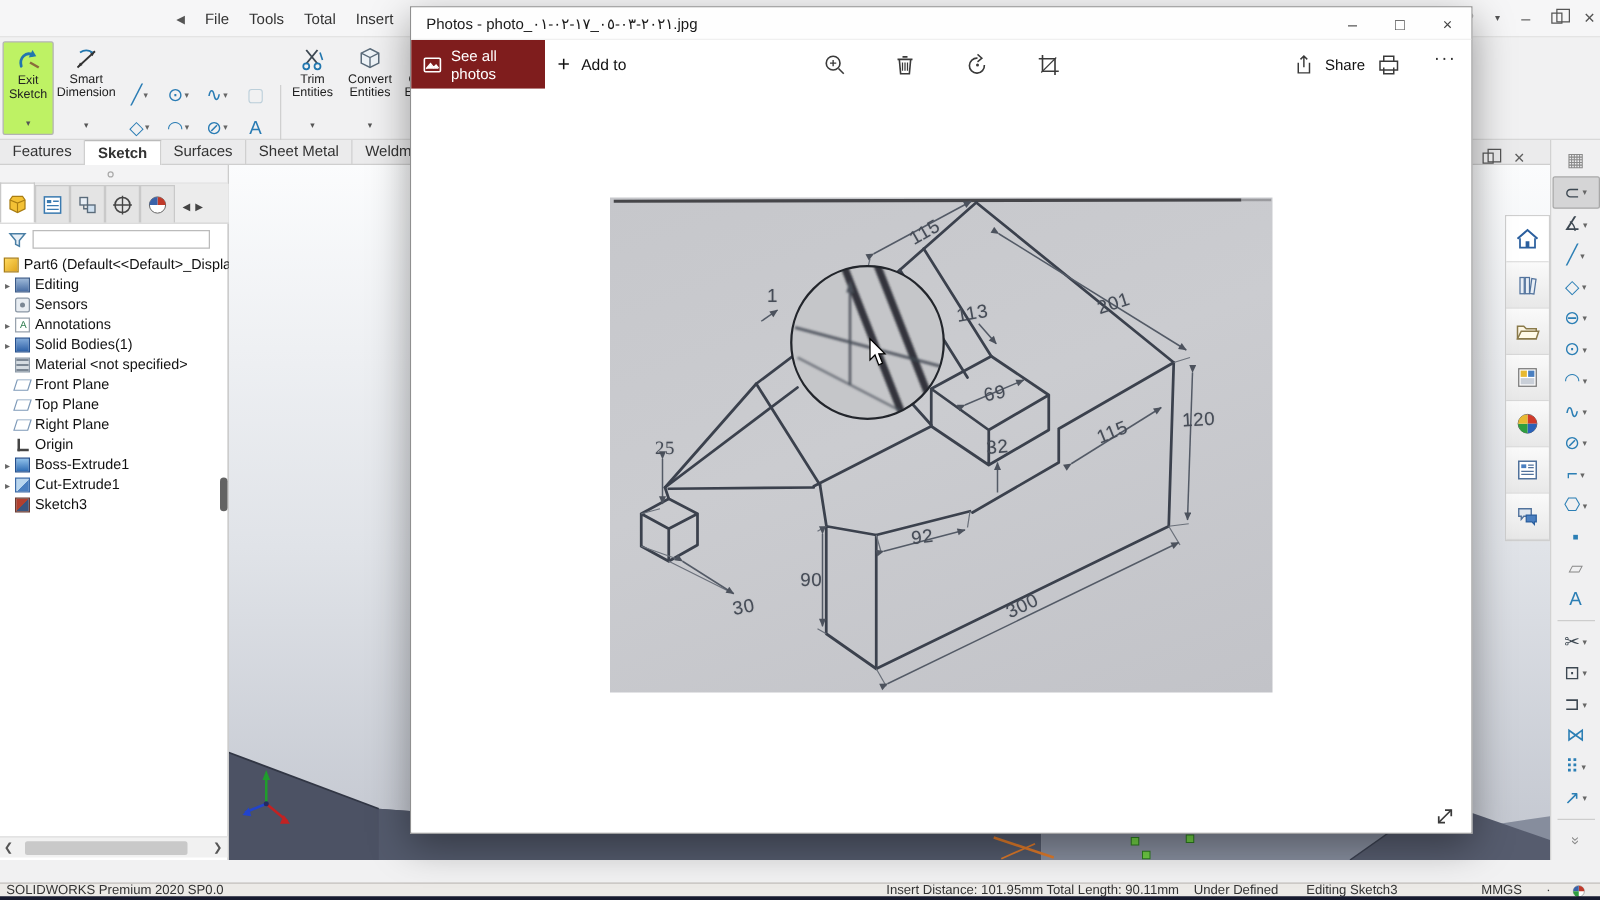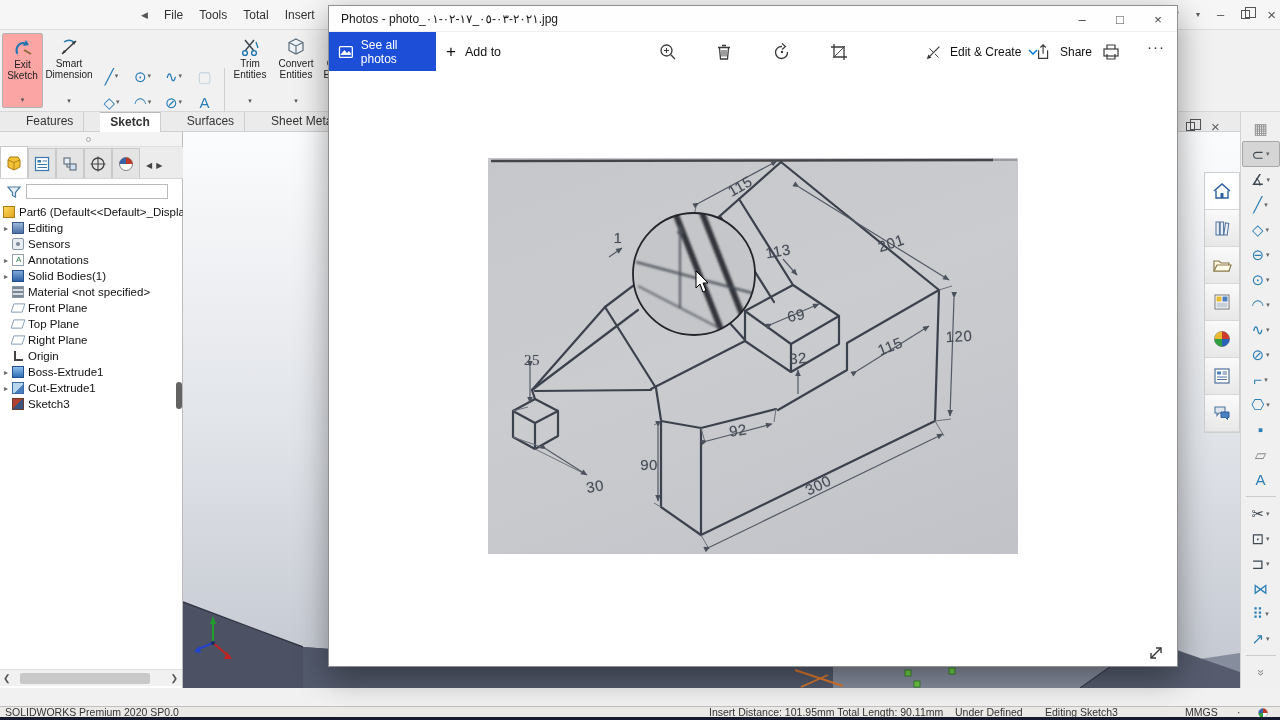--- a/index.html
+++ b/index.html
@@ -16,32 +16,32 @@
   #sw-menu .back { font-size:9px; color:#555; }
   #sw-menu .mi { cursor:default; }
   #sw-winctl { position:absolute; right:4px; top:0; height:29px; display:flex; align-items:center; gap:17px; color:#555; font-size:13px; }
   .restore-sq { position:relative; width:9px; height:9px; border:1px solid #555; background:#f6f6f7; }
   .restore-sq::before { content:''; position:absolute; top:-4px; left:3px; width:9px; height:9px; border:1px solid #555; }
 
   
   #sw-cmdbar { position:absolute; left:0; top:30px; width:1280px; height:82px; background:#f1f1f2; border-bottom:1px solid #d8d8d8; }
   .bigbtn { position:absolute; top:3px; height:75px; border-radius:2px; display:flex; flex-direction:column; align-items:center; justify-content:flex-start; padding-top:3px; font-size:10px; color:#222; text-align:center; line-height:11px; }
   .bigbtn .drop { margin-top:auto; margin-bottom:2px; font-size:7px; color:#555; }
-  .pressed { background:#fca5a5; border:1px solid #b3b3b3; }
+  .pressed { background:#bef264; border:1px solid #b3b3b3; }
   .glyph-grid { position:absolute; left:96px; top:33px; width:126px; height:78px; display:grid; grid-template-columns:repeat(4,31px); grid-template-rows:repeat(3,26px); }
   .gcell { display:flex; align-items:center; justify-content:center; gap:1px; }
   .gcell .g { color:#2a7cb4; font-size:15px; line-height:15px; }
   .gcell .g.faded { color:#bccfda; }
   .gcell .g.pt { color:#3e9bd6; font-size:11px; }
   .gcell .da { font-size:7px; color:#666; }
   .vsep { position:absolute; top:38px; width:1px; height:62px; background:#d0d0d0; }
 
   
   #sw-tabs { position:absolute; left:0; top:112px; width:1280px; height:20px; background:#ebebec; border-bottom:1px solid #cfcfcf; display:flex; font-size:12px; color:#333; }
-  .rtab { padding:2px 10px 0 10px; border-right:1px solid #cfcfcf; height:20px;margin-left:16px; }
+  .rtab { padding:2px 10px 0 10px; border-right:1px solid #cfcfcf; height:20px; }
   .rtab.active { background:#fff; font-weight:bold; border-top:1px solid #bbb; }
 
   
   #left-panel { position:absolute; left:0; top:132px; width:183px; height:556px; background:#fff; border-right:1px solid #bcbcbc; }
   #lp-head { height:15px; background:#f3f3f4; border-bottom:1px solid #e0e0e0; position:relative; }
   #lp-head .dot { position:absolute; left:86px; top:5px; width:5px; height:5px; border:1px solid #aaa; border-radius:50%; }
   #lp-tabs { position:absolute; left:0; top:15px; height:32px; width:183px; display:flex; align-items:flex-end; background:#ececec; border-bottom:1px solid #d5d5d5; }
   .lp-tab { width:28px; height:30px; display:flex; align-items:center; justify-content:center; background:#e4e4e4; border:1px solid #c9c9c9; border-bottom:none; }
   .lp-tab.active { background:#fff; height:32px; }
   #lp-tab-arrows { display:flex; gap:4px; margin-left:6px; margin-bottom:8px; font-size:8px; color:#444; }
@@ -102,21 +102,21 @@
   #status-bar { position:absolute; left:0; top:706px; width:1280px; height:11px; background:#eceae7; border-top:1px solid #c2c0bd; font-size:10.5px; color:#333; }
   #status-bar span { position:absolute; top:-1px; white-space:nowrap; }
   #taskbar-strip { position:absolute; left:0; top:717px; width:1280px; height:3px; background:#171a2e; }
 
   
   #photos { position:absolute; left:328px; top:5px; width:850px; height:662px; background:#fff; border:1px solid #8f8f8f; box-shadow:0 10px 30px rgba(0,0,0,.38); z-index:40; }
   #ph-titlebar { position:absolute; left:0; top:0; width:848px; height:26px; background:#fefefe; border-bottom:1px solid #f0f0f0; }
   #ph-title { position:absolute; left:12px; top:6px; font-size:12px; color:#1a1a1a; }
   .ph-ctl { position:absolute; top:0; width:38px; height:26px; display:flex; align-items:center; justify-content:center; color:#444; font-size:13px; }
   #ph-toolbar { position:absolute; left:0; top:26px; width:848px; height:39px; background:#fff; }
-  #ph-seeall { position:absolute; left:0; top:0; width:107px; height:39px; background:#1d4ed8; color:#fff; display:flex; align-items:center; gap:7px; padding-left:9px; font-size:12px; }
+  #ph-seeall { position:absolute; left:0; top:0; width:107px; height:39px; background:#7f1d1d; color:#fff; display:flex; align-items:center; gap:7px; padding-left:9px; font-size:12px; }
   #ph-addto { position:absolute; left:117px; top:0; height:39px; display:flex; align-items:center; gap:9px; font-size:12.5px; color:#111; }
   #ph-addto .plus { font-size:17px; font-weight:300; }
   .ph-icbtn { position:absolute; top:10px; width:20px; height:20px; }
   #ph-editcreate { position:absolute; left:596px; top:0; height:39px; display:flex; align-items:center; gap:7px; font-size:12px; color:#111; }
   #ph-share { position:absolute; left:706px; top:0; height:39px; display:flex; align-items:center; gap:7px; font-size:12px; color:#111; }
   #ph-more { position:absolute; left:818px; top:6px; font-size:15px; color:#333; letter-spacing:1px; }
   #ph-content { position:absolute; left:0; top:65px; width:848px; height:595px; background:#fff; }
   #photo { position:absolute; left:159px; top:87px; width:530px; height:396px; background:linear-gradient(160deg,#c6c7cb 0%, #cbccd0 45%, #c2c3c8 100%); overflow:hidden; }
   .dimlab { position:absolute; font-size:15px; color:#464c57; font-weight:500; letter-spacing:.5px; transform:translate(-50%,-50%); text-shadow:0 0 1px rgba(70,76,87,.35); }
   #ph-expand { position:absolute; left:818px; top:573px; width:18px; height:18px; }
@@ -589,30 +589,20 @@
       <svg class="ph-icbtn" style="left:443px;" viewBox="0 0 20 20">
         <path d="M15.5,10 A6,6 0 1 1 10,4.5" fill="none" stroke="#3a3a3a" stroke-width="1.3"></path>
         <path d="M10,1.5 L13.5,4.5 L10,7.5" fill="none" stroke="#3a3a3a" stroke-width="1.2"></path>
         <circle cx="10" cy="10" r="1.2" fill="#3a3a3a"></circle>
       </svg>
       <svg class="ph-icbtn" style="left:500px;" viewBox="0 0 20 20">
         <path d="M5,2 L5,15 L18,15" fill="none" stroke="#3a3a3a" stroke-width="1.3"></path>
         <path d="M2,5 L15,5 L15,18" fill="none" stroke="#3a3a3a" stroke-width="1.3"></path>
         <path d="M4,16 L16,4" stroke="#3a3a3a" stroke-width="0.9"></path>
       </svg>
-      <div id="ph-editcreate">
-        <svg width="18" height="18" viewBox="0 0 20 20">
-          <path d="M3,17 L16,4 M3,17 L6,16 L4,14 Z" stroke="#3a3a3a" stroke-width="1.3" fill="none"></path>
-          <path d="M5,6 L9,10 M11,12 L15,16" stroke="#3a3a3a" stroke-width="1.1"></path>
-        </svg>
-        <span>Edit &amp; Create</span>
-        <svg width="10" height="8" viewBox="0 0 10 8">
-          <path d="M1,2 L5,6 L9,2" fill="none" stroke="#0078d7" stroke-width="1.5"></path>
-        </svg>
-      </div>
       <div id="ph-share">
         <svg width="18" height="18" viewBox="0 0 20 20">
           <path d="M4,8 L4,17 L14,17 L14,8" fill="none" stroke="#3a3a3a" stroke-width="1.3"></path>
           <path d="M9,12 L9,2.5 M6,5 L9,2 L12,5" fill="none" stroke="#3a3a3a" stroke-width="1.3"></path>
         </svg>
         <span>Share</span>
       </div>
       <svg class="ph-icbtn" style="left:772px;" viewBox="0 0 20 20">
         <rect x="3" y="7" width="14" height="7" fill="none" stroke="#3a3a3a" stroke-width="1.2"></rect>
         <path d="M6,7 L6,3 L14,3 L14,7 M6,12 L6,17 L14,17 L14,12" fill="none" stroke="#3a3a3a" stroke-width="1.2"></path>

